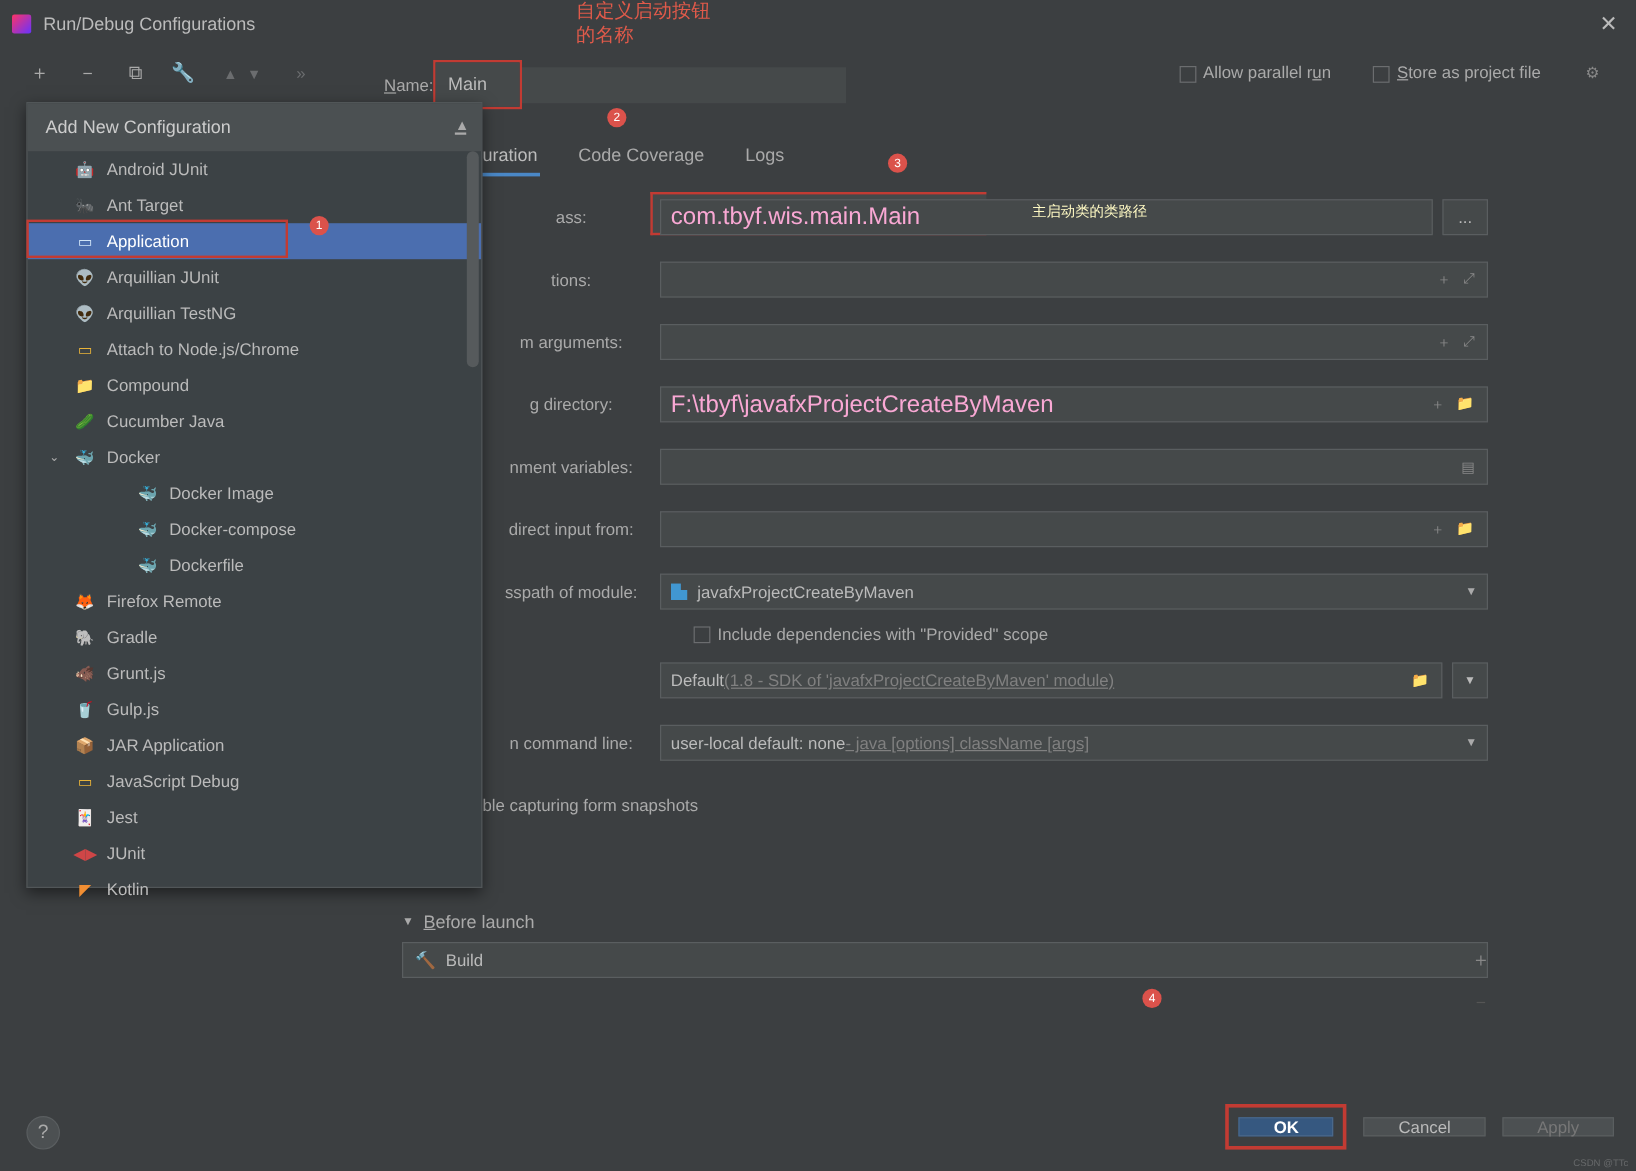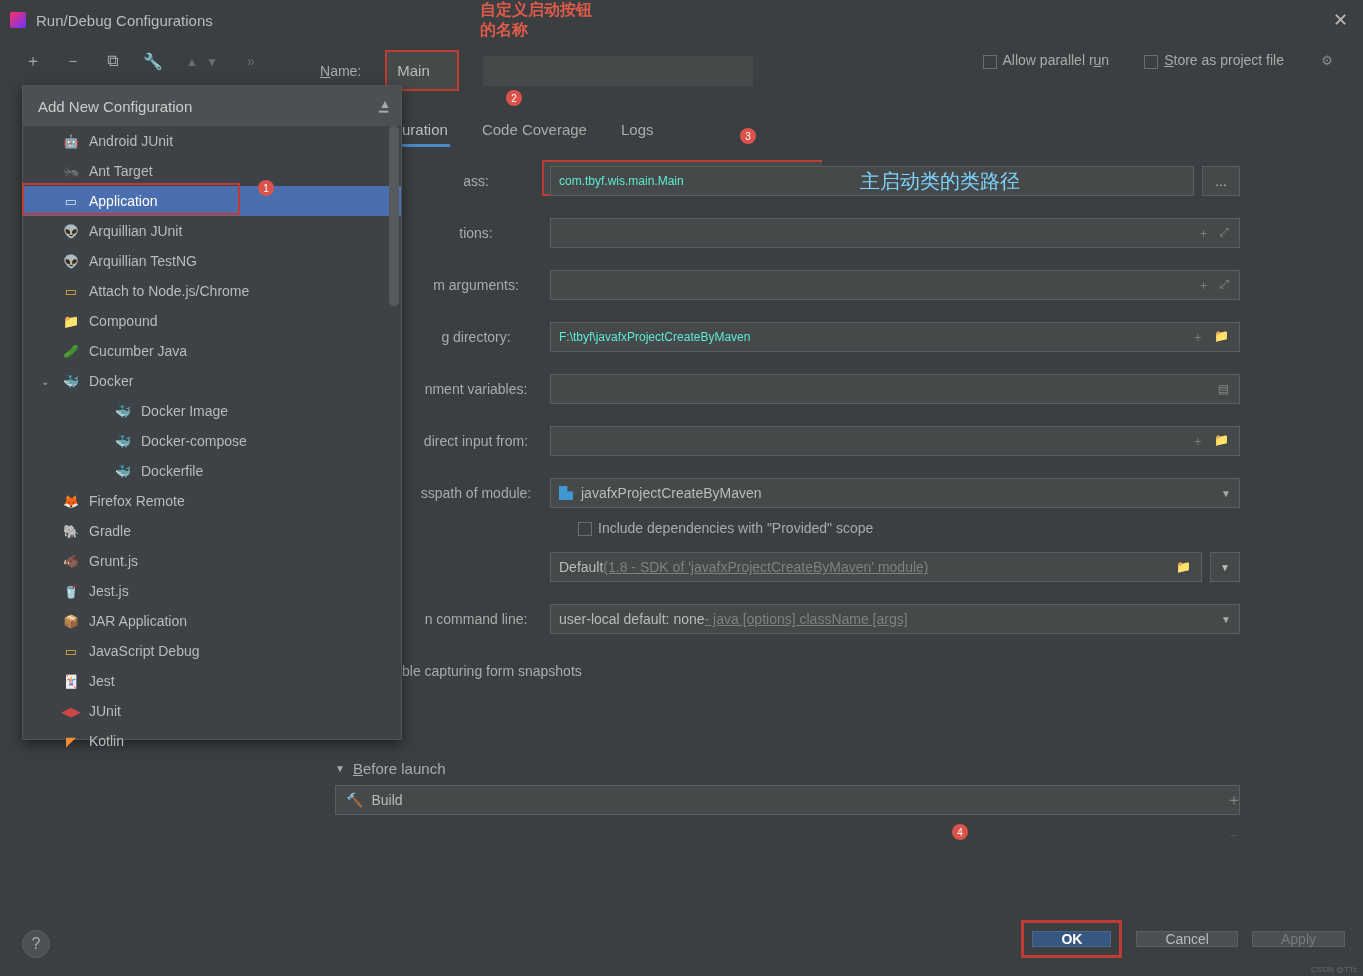--- a/index.html
+++ b/index.html
@@ -5,21 +5,21 @@
 * { margin: 0; padding: 0; box-sizing: border-box; font-family: "Segoe UI", Arial, sans-serif; }
 body { background: #3c3f41; color: #bbbbbb; font-size: 13px; width: 1363px; height: 976px; overflow: hidden; position: relative; }
 .titlebar { height: 40px; display: flex; align-items: center; padding: 0 10px; background: #3c3f41; }
 .titlebar .icon-app { width: 16px; height: 16px; background: linear-gradient(135deg,#ff3366,#6633ff); border-radius: 2px; margin-right: 10px; }
 .titlebar .title { font-size: 15px; color: #bbb; }
 .titlebar .close { margin-left: auto; font-size: 18px; color: #bbb; cursor: pointer; padding: 0 5px;}
 .toolbar-row { height: 45px; display: flex; align-items: center; padding: 0 20px; position: relative;}
 .left-tools { position: absolute; left: 22px; top: 10px; display: flex; gap: 18px; align-items: center; }
 .tool-btn { width: 22px; height: 22px; display: flex; align-items: center; justify-content: center; color: #aaa; cursor: pointer; font-size: 16px; }
 .arrows span { color: #6b6d6f; font-size: 12px; margin: 0 4px;}
-.name-area { position: absolute; left: 320px; top: 10px; display: flex; align-items: center; gap: 24px;}
+.name-area { position: absolute; left: 320px; top: 10px; display: flex; align-items: center; gap: 0;}
 .name-label { color: #aaa; font-size: 14px; }
 .underline { text-decoration: underline; }
 .name-input-box { border: 2px solid #c23b33; padding: 0; }
 .name-input { background: #45494a; border: none; height: 37px; width: 300px; padding: 3px 10px; color: #bbb; font-size: 15px; outline: none;}
 .right-checks { position: absolute; right: 28px; top: 12px; display: flex; gap: 35px; align-items: center;}
 .checkbox { width: 14px; height: 14px; border: 1px solid #6b6d6f; display: inline-block; vertical-align: middle; margin-right: 6px; background: #3c3f41;}
 .gear-small { width: 16px; height: 16px; display: inline-flex; align-items:center; justify-content:center; color:#888;}
 .check-label { font-size: 14px; color: #aaa; }
 .popup { position: absolute; left: 22px; top: 85px; width: 380px; height: 655px; background: #3c4245; border: 1px solid #515658; box-shadow: 0 4px 12px rgba(0,0,0,0.5); z-index: 10;}
 .popup-header { height: 40px; background: #4b5052; display: flex; align-items: center; padding: 0 15px; gap: 6px; color: #ccc; font-size: 15px; position: relative;}
@@ -31,41 +31,41 @@
 .popup-list .item.sub { padding-left: 92px; }
 .popup-list .item .chevron { position: absolute; left: 18px; color: #aaa; font-size: 10px;}
 .popup-scrollbar { position: absolute; right: 2px; top: 40px; width: 10px; height: 180px; background: #565a5c; border-radius: 5px;}
 .tabs-row { position: absolute; left: 340px; top: 115px; display: flex; gap: 30px; }
 .tab { font-size: 15px; color: #aaa; padding: 6px 2px; cursor: pointer; border-bottom: 3px solid transparent;}
 .tab.active { border-bottom: 3px solid #4a88c7; color: #bbb;}
 .form-area { position: absolute; left: 340px; top: 160px; width: 900px; }
 .form-row { display: flex; align-items: center; min-height: 42px; margin-bottom: 10px; position: relative;}
 .form-label { width: 210px; padding-left: 62px; font-size: 14px; color: #aaa; text-align: center; flex-shrink:0;}
 .form-field { flex: 1; background: #45494a; border: 1px solid #5a5e60; height: 30px; color: #bbb; font-size: 14px; padding: 5px 8px; outline: none; display:flex; align-items:center;}
-.form-field input { background: transparent; border: none; color: #5eead4; width: 100%; outline: none; font-size: 12px;}
+.form-field input { background: transparent; border: none; color: #f9a8d4; width: 100%; outline: none; font-size: 20px;}
 .form-field .hint { color: #808080; text-decoration: underline; }
 .field-icons { display: flex; gap: 6px; margin-left: auto; color: #888; font-size: 12px;}
 .field-icons span { cursor: pointer; padding: 0 2px;}
 .more-btn { width: 38px; height: 30px; background: #45494a; border: 1px solid #5a5e60; margin-left: 8px; display: flex; align-items: center; justify-content: center; color: #bbb; cursor: pointer; font-size: 14px;}
 .dd-caret { margin-left: auto; color: #aaa; font-size: 10px;}
 .red-box { border: 2px solid #c23b33; }
-.red-text { color: #7dd3fc; font-size: 20px; position: absolute;}
+.red-text { color: #fef9c3; font-size: 12px; position: absolute;}
 .badge { width: 16px; height: 16px; border-radius: 50%; background: #db524b; color: #fff; font-size: 10px; display: inline-flex; align-items: center; justify-content: center; position: absolute; z-index: 20;}
 .before-launch { position: absolute; left: 335px; top: 760px; width: 905px;}
 .bl-header { display: flex; align-items: center; font-size: 15px; color: #aaa; margin-bottom: 8px;}
 .bl-header .tri { margin-right: 8px; font-size: 10px; color: #aaa;}
 .bl-item { background: #45494a; border: 1px solid #5a5e60; height: 30px; display: flex; align-items: center; padding-left: 10px; gap: 8px; font-size: 14px; color: #bbb;}
 .bl-side-btns { position: absolute; right: -2px; top: 30px; display: flex; flex-direction: column; gap: 14px; color: #888; font-size: 16px;}
 .bottom-bar { position: absolute; bottom: 18px; right: 18px; display: flex; gap: 14px; align-items: center;}
 .btn { height: 16px; padding: 0 28px; background: #4c5052; border: 1px solid #5a5e60; color: #bbb; font-size: 14px; cursor: pointer; display:flex; align-items:center; justify-content:center;}
 .btn.primary { background: #365880; border: 1px solid #4a688a; color: #fff; font-weight: bold;}
 .btn.disabled { color: #777; }
 .help-btn { position: absolute; bottom: 18px; left: 22px; width: 28px; height: 28px; border-radius: 50%; background: #4c5052; border: 1px solid #5a5e60; display: flex; align-items: center; justify-content: center; color: #aaa; font-size: 16px; cursor: pointer;}
 .watermark { position: absolute; right: 6px; bottom: 2px; font-size: 8px; color: rgba(200,200,200,0.3);}
-.annotation-top { position: absolute; left: 480px; top: 0; color: #e05a4a; font-size: 16px; line-height: 20px; font-weight: bold;}
+.annotation-top { position: absolute; left: 480px; top: 0; color: #e05a4a; font-size: 16px; line-height: 20px;}
 .ok-red-box { border: 3px solid #c23b33; padding: 8px;}
 .check-row { display: flex; align-items: center; font-size: 14px; color: #aaa; margin-left: 238px; margin-bottom: 10px; margin-top: -4px;}
 .module-icon { width: 14px; height: 14px; background: #4197d1; display: inline-block; margin-right: 8px; clip-path: polygon(0 0, 60% 0, 60% 40%, 100% 40%, 100% 100%, 0 100%);}
 </style>
 </head>
 <body>
 
 <div class="titlebar">
   <div class="icon-app"></div>
   <div class="title">Run/Debug Configurations</div>
@@ -167,21 +167,21 @@
       <div class="item">
         <span class="icon" style="color:#8a9a5b">🐘</span>
         <span>Gradle</span>
       </div>
       <div class="item">
         <span class="icon" style="color:#e48632">🐗</span>
         <span>Grunt.js</span>
       </div>
       <div class="item">
         <span class="icon" style="color:#cf4647">🥤</span>
-        <span>Jest.js</span>
+        <span>Gulp.js</span>
       </div>
       <div class="item">
         <span class="icon" style="color:#7aa0c4">📦</span>
         <span>JAR Application</span>
       </div>
       <div class="item">
         <span class="icon" style="color:#e8b339">▭</span>
         <span>JavaScript Debug</span>
       </div>
       <div class="item">

